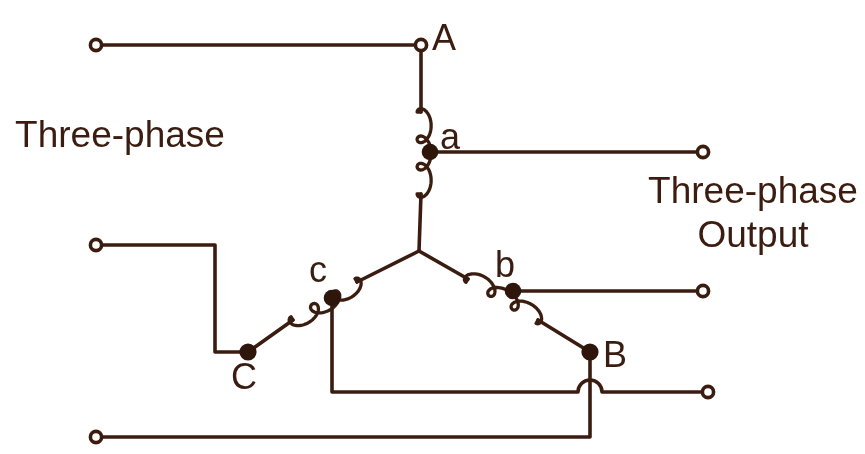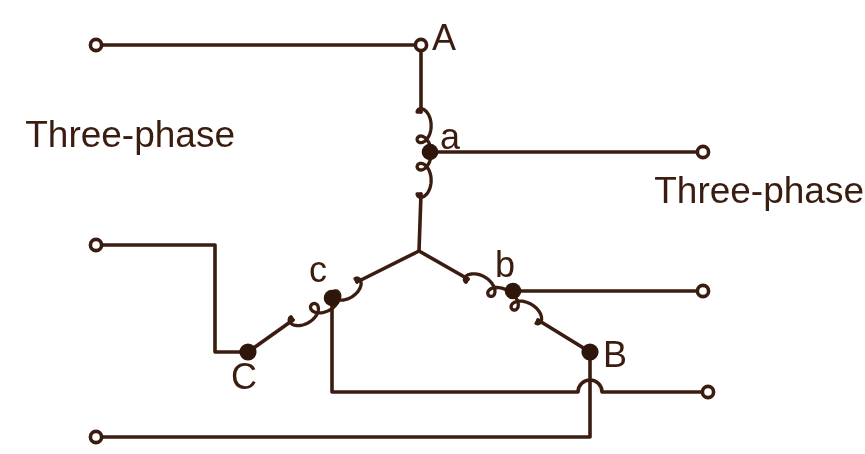--- a/index.html
+++ b/index.html
@@ -23,21 +23,21 @@
   .node-label{
     position:absolute;
     font-size:36px;line-height:1;
     color:var(--wire);
     white-space:nowrap;
   }
   .block-label{
     position:absolute;
     font-size:37px;line-height:1.18;
     color:var(--wire);
-    text-align:right;
+    text-align:center;
     white-space:nowrap;
   }
 </style>
 </head>
 <body>
 
 <div class="stage">
 
   <svg width="865" height="454" viewBox="0 0 865 454">
 
@@ -83,15 +83,16 @@
   <div class="node-label" style="left:495px;top:247px;">b</div>
   <div class="node-label" style="left:309px;top:252px;">c</div>
   <div class="node-label" style="left:603px;top:337px;">B</div>
   <div class="node-label" style="left:231px;top:359px;">C</div>
 
   <div class="block-label" style="left:5px;top:113px;width:230px;">
     <div>Three-phase</div>
   </div>
   <div class="block-label" style="left:642px;top:169px;width:222px;">
     <div>Three-phase</div>
+    <div>Output</div>
   </div>
 
 </div>
 
 </body></html>

